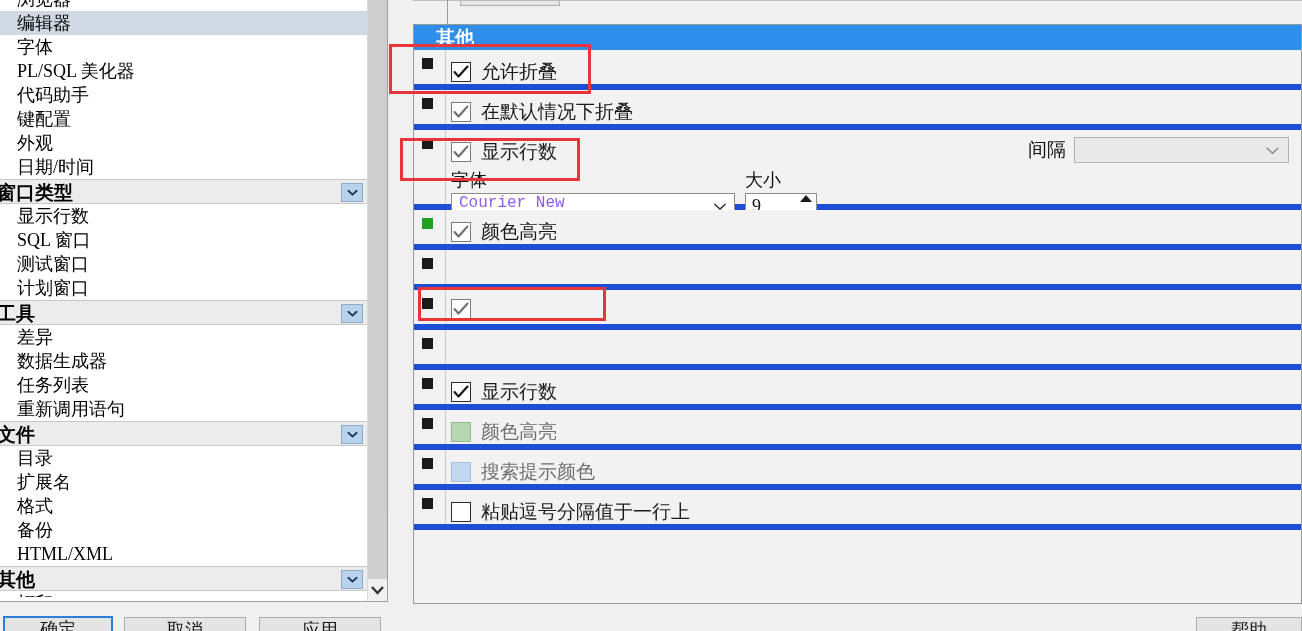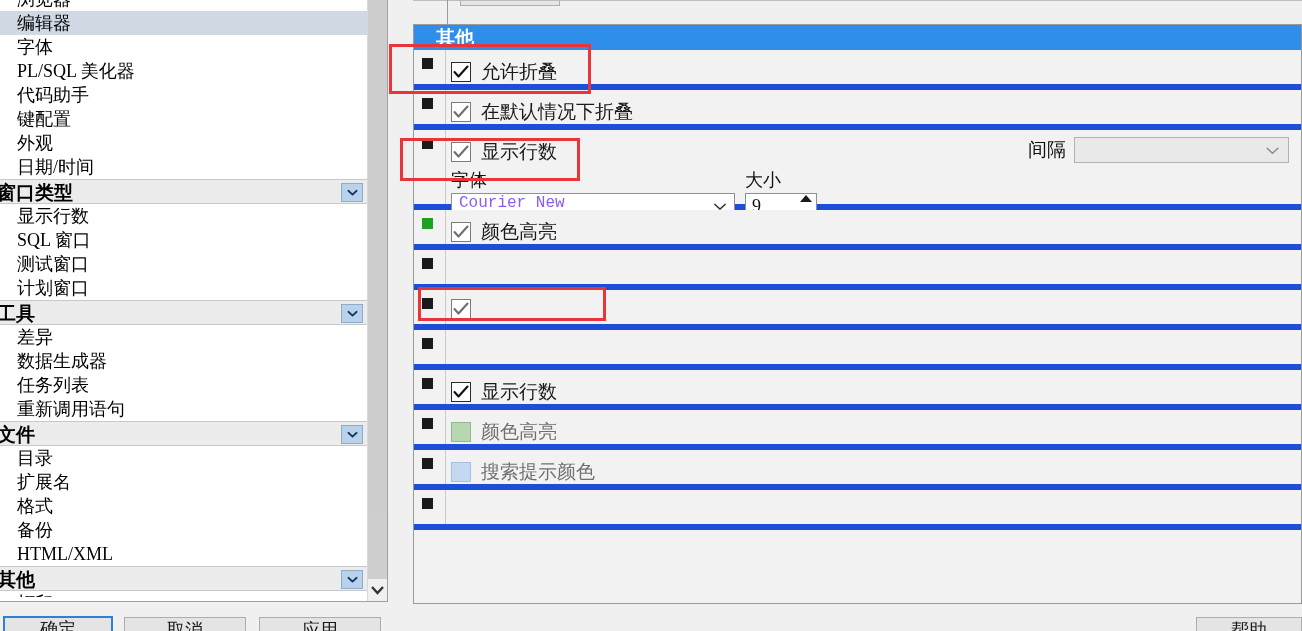--- a/index.html
+++ b/index.html
@@ -494,20 +494,24 @@
           <div class="gutter-mark"></div>
           <div class="row-sep"></div>
           <div class="cb-wrap">
             <div class="swatch blue" style="background: rgb(197, 216, 242);"></div>
             <span class="cb-label dim">搜索提示颜色</span>
           </div>
         </div>
         <div class="opt-row">
           <div class="gutter-mark"></div>
           <div class="row-sep"></div>
+          <div class="cb-wrap">
+            <div class="checkbox"></div>
+            <span class="cb-label">粘贴逗号分隔值于一行上</span>
+          </div>
         </div>
       </div>
   </div>
 
   <div id="annotations-layer">
       <div class="annot" style="left: 389px; top: 44px; width: 202px; height: 50px; border-color: rgb(232, 53, 58);"></div>
       <div class="annot" style="left: 400px; top: 138px; width: 180px; height: 43px; border-color: rgb(232, 53, 58);"></div>
       <div class="annot" style="left: 418px; top: 287px; width: 188px; height: 34px; border-color: rgb(232, 53, 58);"></div>
     </div>
 

